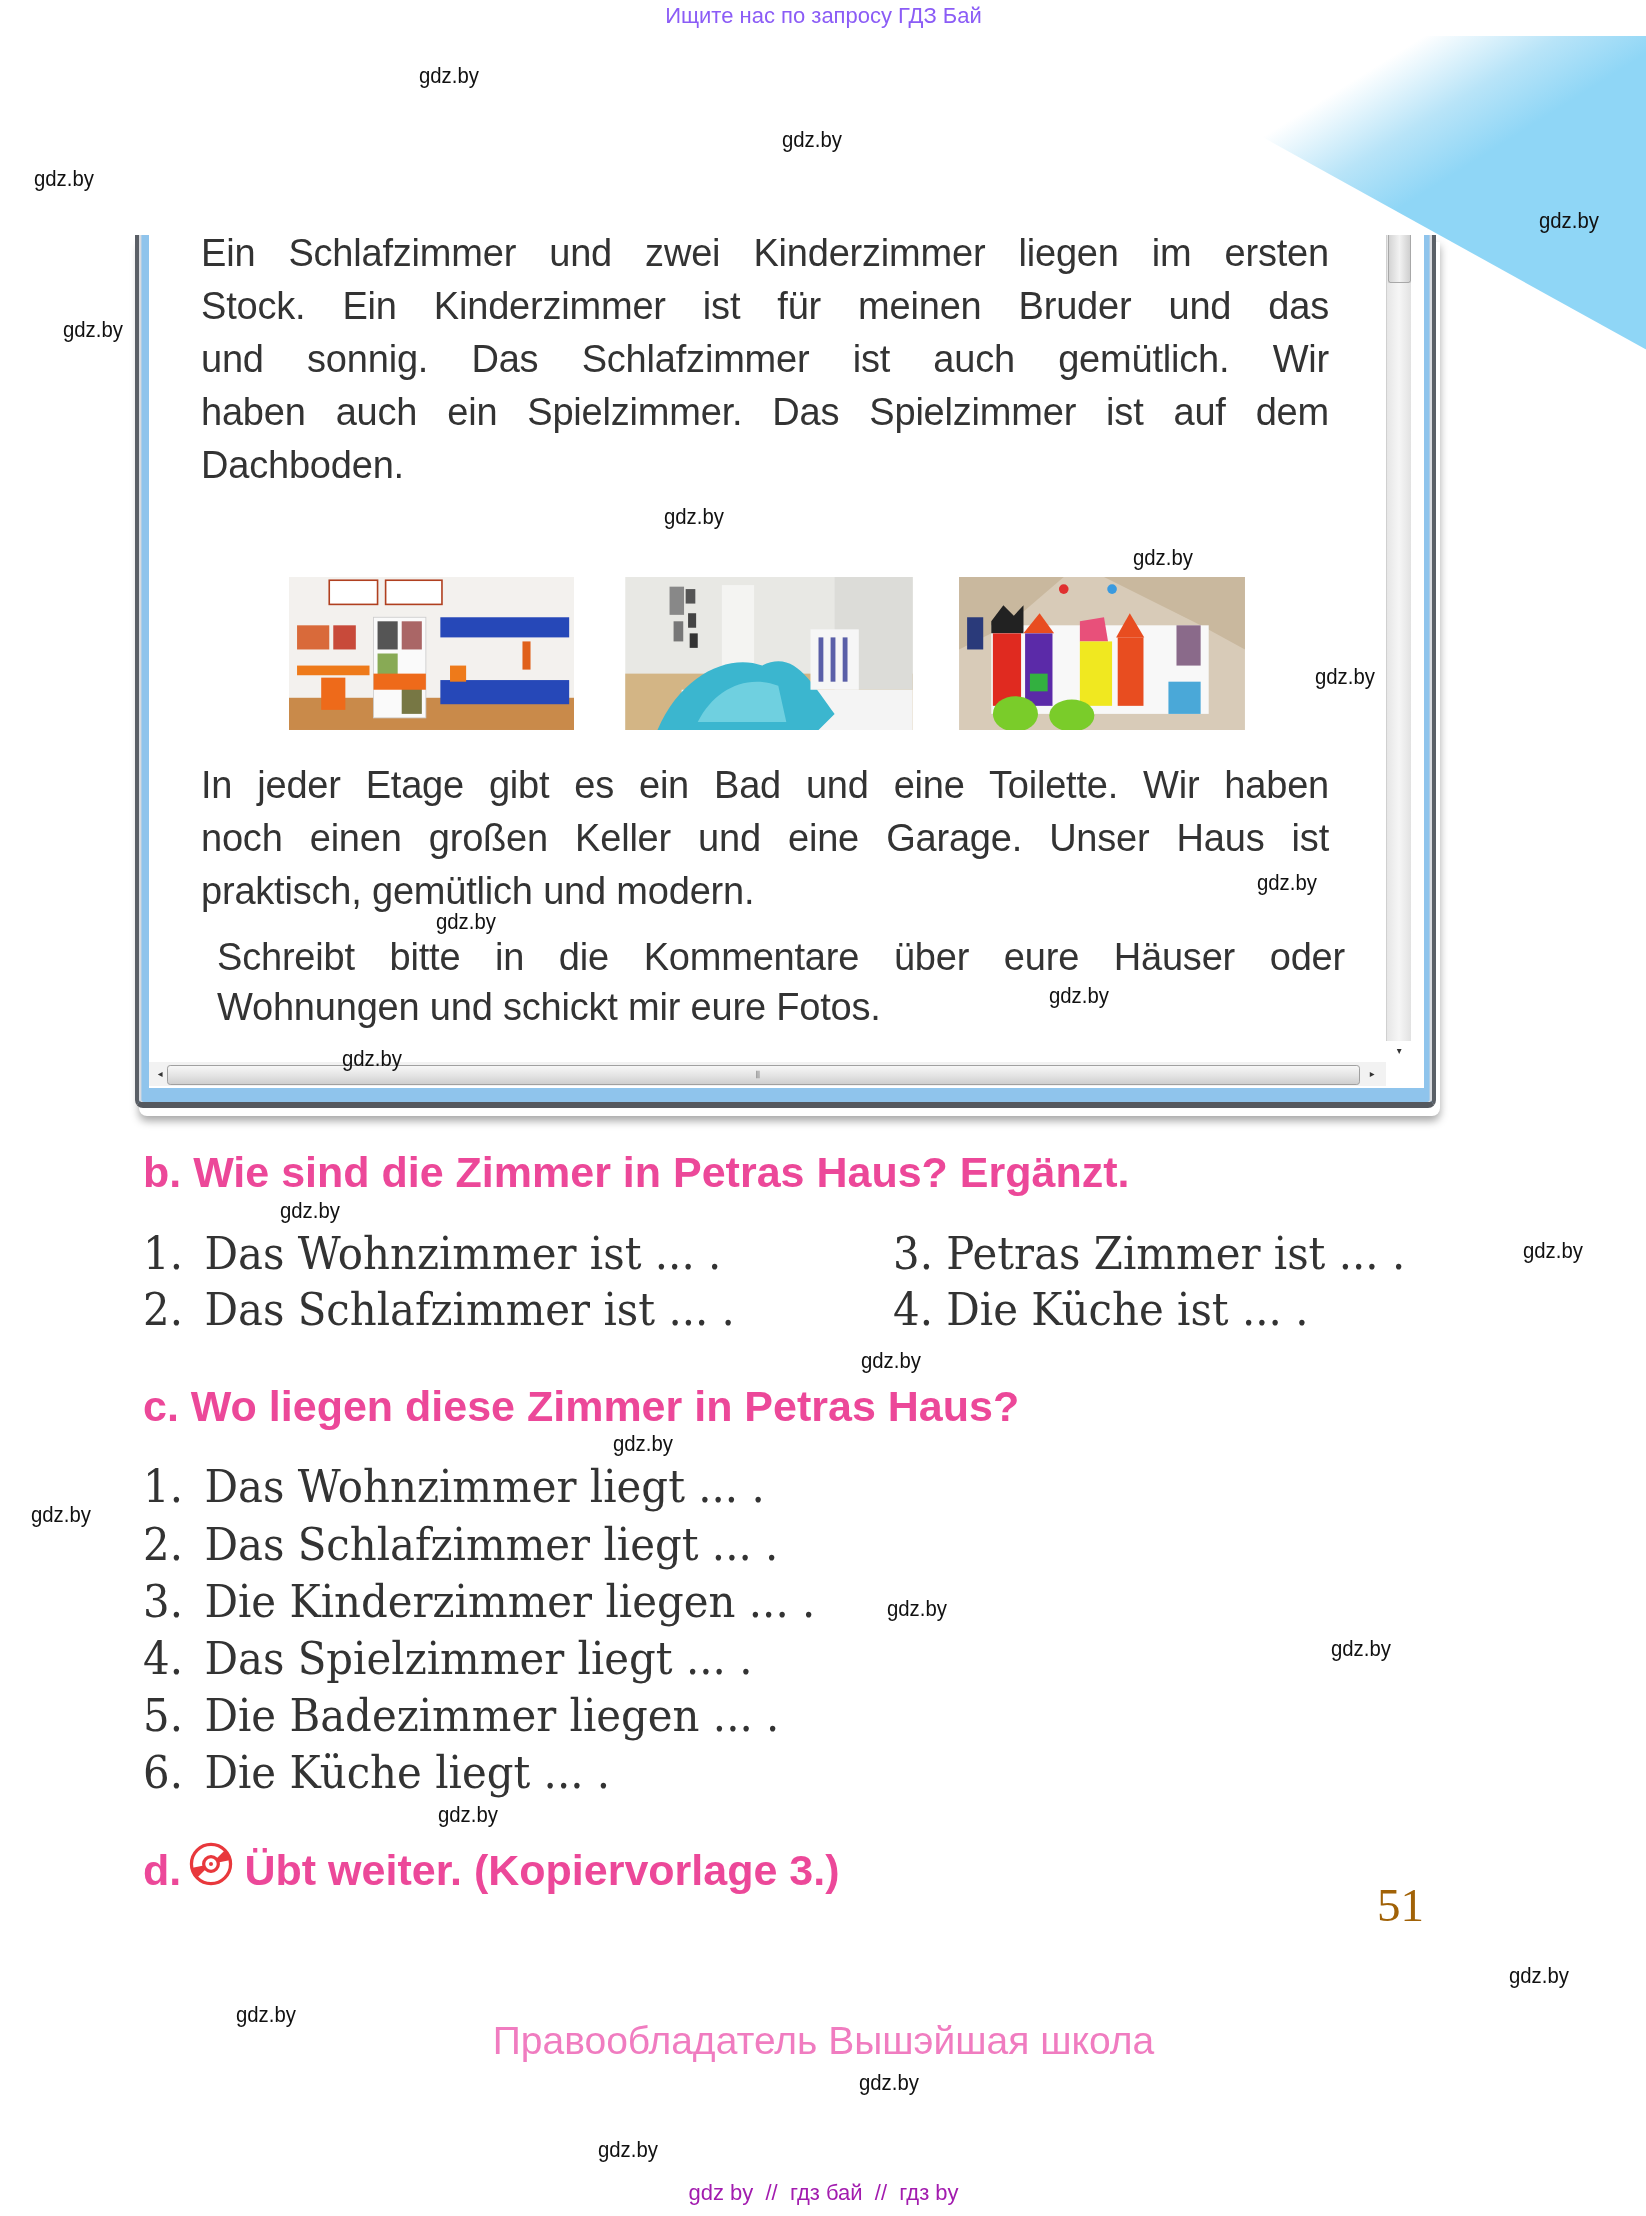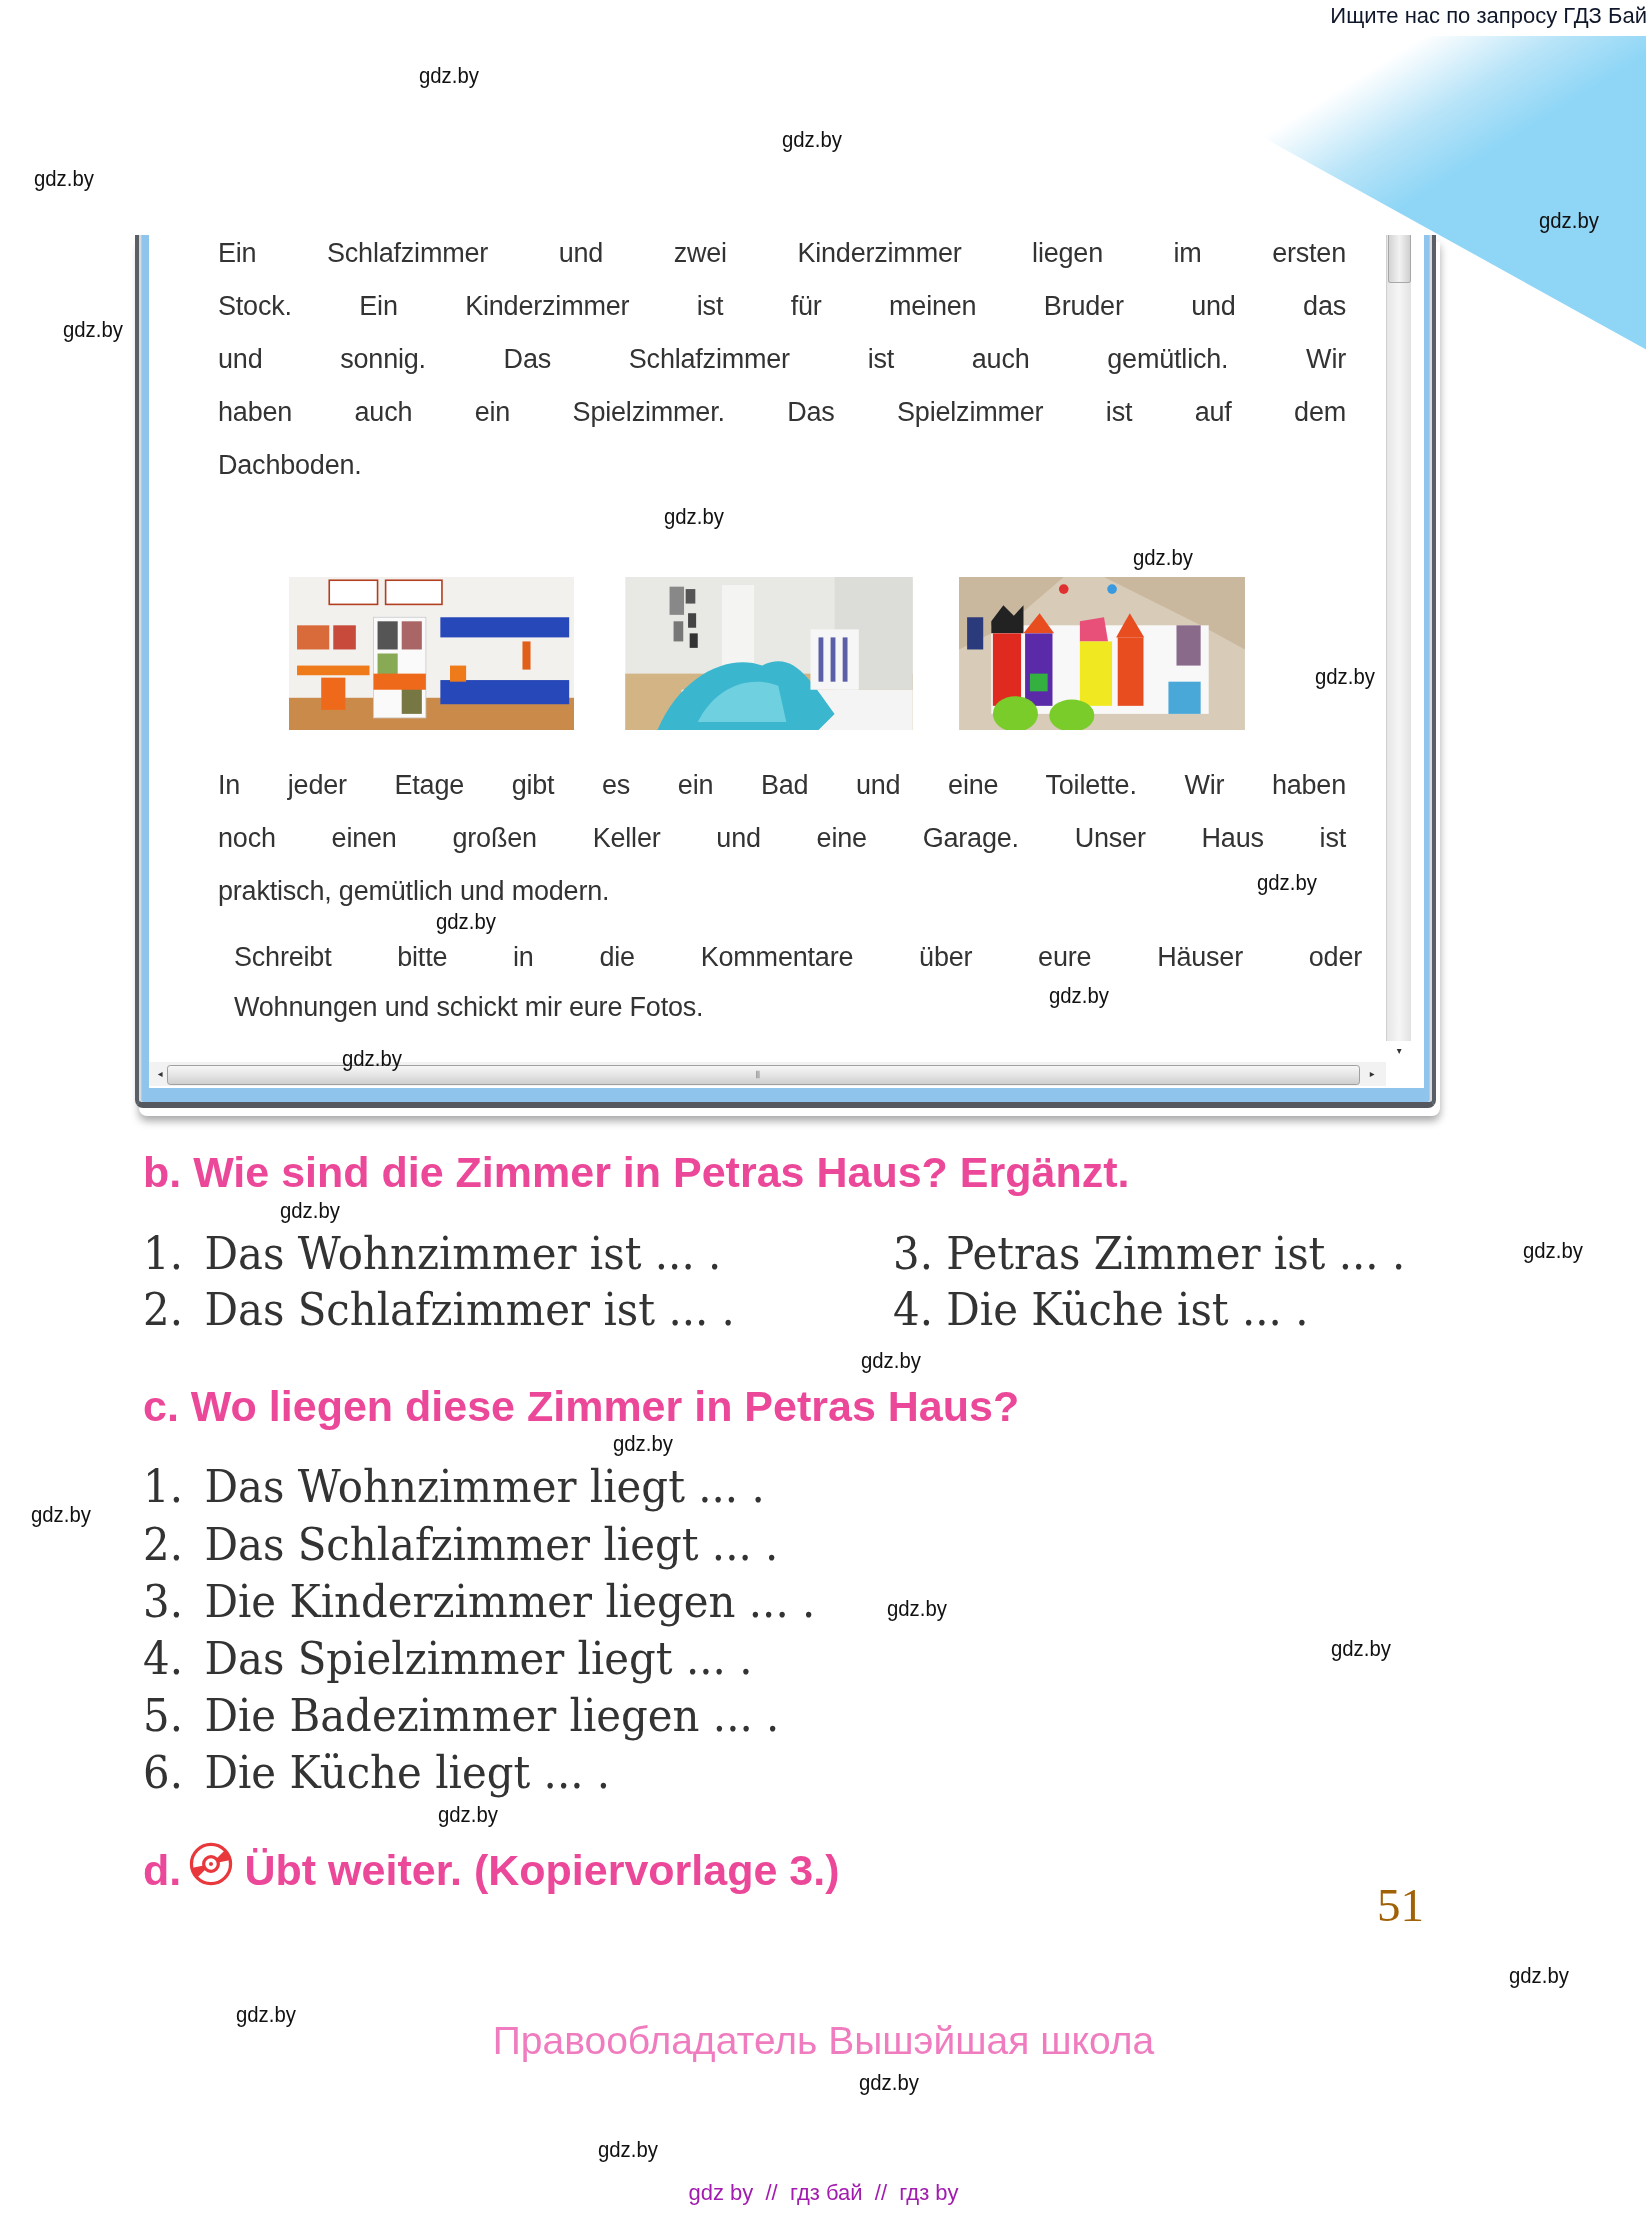--- a/index.html
+++ b/index.html
@@ -4,22 +4,22 @@
 <style>
   html, body { margin:0; padding:0; }
   body {
     width:1647px; height:2216px; position:relative; overflow:hidden;
     background:#ffffff;
     font-family:"Liberation Sans", sans-serif;
     color:#333333;
   }
   .abs { position:absolute; }
   .top-banner {
-    left:0; width:1647px; top:3.2px; text-align:right;
-    color:#0f172a; font-size:22px;
+    left:0; width:1647px; top:3.2px; text-align:center;
+    color:#8b5cf6; font-size:22px;
   }
   .blue-wedge {
     left:1048px; top:36px; width:599px; height:338px;
     background: linear-gradient(148deg, rgba(255,255,255,1) 0%, rgba(255,255,255,1) 33%, #b8e4f8 45%, #8fd6f6 55%, #8fd6f6 100%);
     clip-path: polygon(32px 0, 599px 0, 599px 314px);
   }
   .wm {
     font-family:"Liberation Sans", sans-serif;
     font-size:22.6px; color:#111; letter-spacing:0px;
     transform: scaleX(0.9); transform-origin:left top;
@@ -70,21 +70,21 @@
     left:753px; top:1069px; width:9.7px; height:11.3px;
     color:#777; font-size:9.7px; line-height:11.3px; text-align:center;
   }
   .harrow-left, .harrow-right {
     top:1065px; width:14.5px; height:17.7px; color:#333; font-size:9.7px; line-height:17.7px; text-align:center;
   }
   .harrow-left { left:153px; }
   .harrow-right { left:1365px; }
 
   .para {
-    left:218px; width:1128px; font-size:27px; line-height:53px; color:#333;
+    left:201px; width:1128px; font-size:38px; line-height:53px; color:#333;
     text-align:justify; text-align-last:left;
     letter-spacing:-0.2px;
   }
   .para .ln { display:block; text-align:justify; text-align-last:justify; white-space:nowrap; }
   .para .ln.last { text-align-last:left; }
 
   .photo { top:577px; height:153px; overflow:hidden; }
   .photo svg { display:block; }
 
   .heading {

